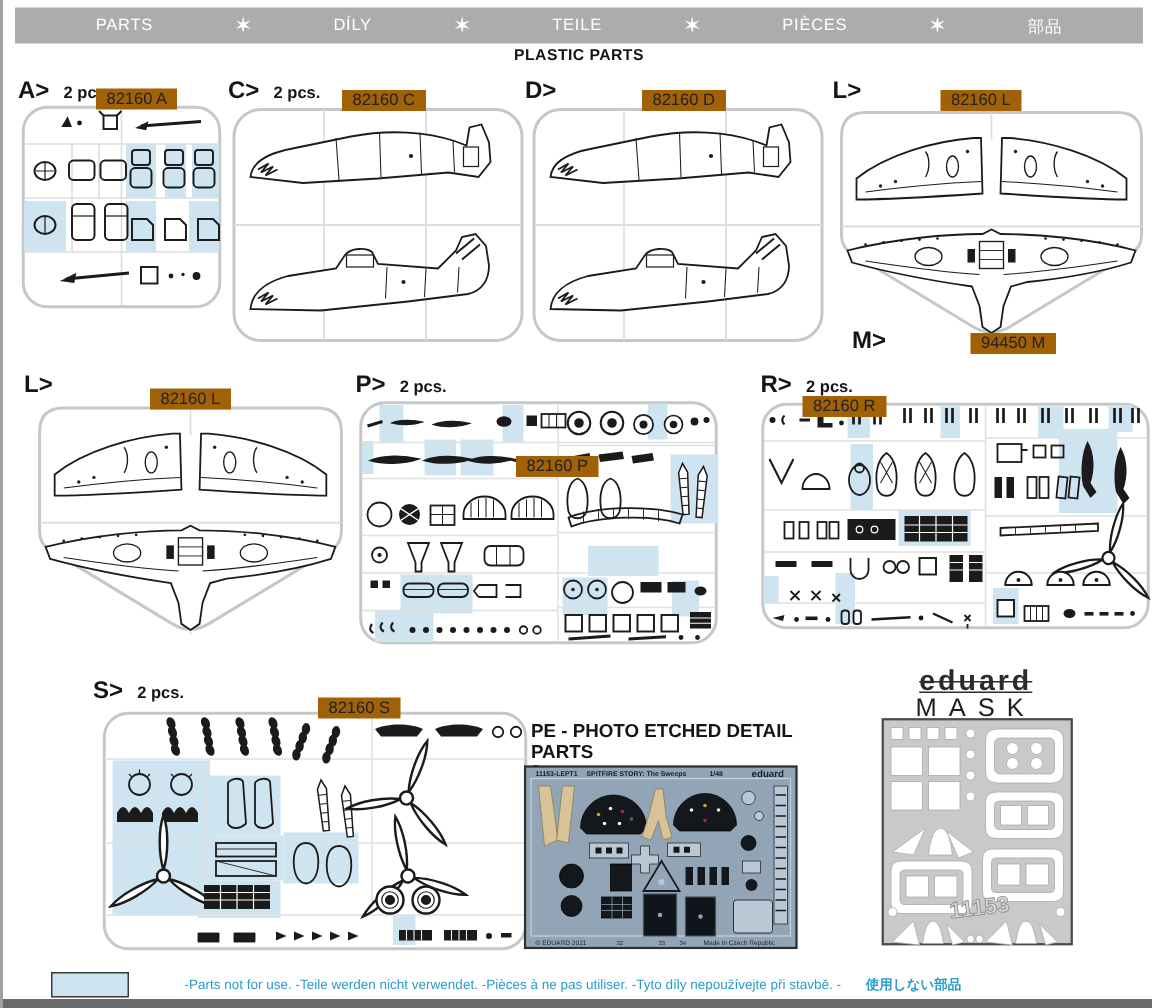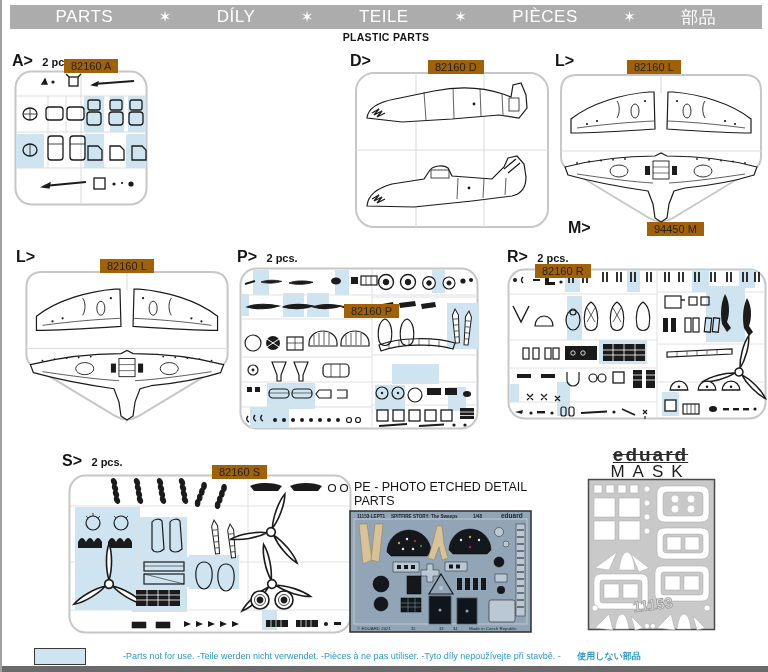--- a/index.html
+++ b/index.html
@@ -1,30 +1,30 @@
 <!DOCTYPE html>
 <html><head>
 <meta charset="utf-8">
 <style>
   html,body{margin:0;padding:0;background:#ffffff;font-family:"Liberation Sans",sans-serif;}
   #page{position:relative;width:768px;height:672px;background:#fff;overflow:hidden;border-left:2px solid #a0a0a0;}
   .hbar{position:absolute;left:8px;top:5px;width:752px;height:24px;background:#acacac;
         display:flex;align-items:center;justify-content:space-evenly;color:#fff;}
-  .hterm{font-size:17px;letter-spacing:.5px;}
+  .hterm{font-size:11px;letter-spacing:.5px;}
   .hstar{font-size:15px;}
   .ptitle{position:absolute;left:0;top:31px;width:100%;text-align:center;
           font-size:10.5px;font-weight:bold;color:#151515;letter-spacing:.3px;}
   .card{position:absolute;}
   .ltr{font-size:16px;font-weight:bold;color:#151515;line-height:16px;}
   .qty{font-size:11px;font-weight:bold;color:#151515;margin-left:5px;}
   .tag{position:absolute;background:#a16207;color:#222;font-size:11px;
        padding:0 7px;height:14px;line-height:14px;white-space:nowrap;z-index:2;}
   svg.draw{position:absolute;z-index:1;}
   .mlabel{position:absolute;z-index:3;}
-  .pe-title{font-size:12.5px;font-weight:normal;color:#151515;}
+  .pe-title{font-size:12.5px;font-weight:bold;color:#151515;}
   .pe-qty{font-size:11.5px;font-weight:bold;color:#151515;margin-top:1px;}
   .mask-logo{position:absolute;left:585px;top:446px;width:127px;text-align:center;z-index:2;}
   .mask-brand{font-size:19px;font-weight:bold;color:#2b2b2b;letter-spacing:2px;
               text-decoration:underline line-through;line-height:18px;}
   .mask-word{font-size:17px;font-weight:normal;color:#1d1d1d;letter-spacing:8px;line-height:16px;}
   .swatch{position:absolute;left:32px;top:648px;width:50px;height:15px;
           background:#cfe4f1;border:1px solid #3a3a3a;}
   .footer-note{position:absolute;left:90px;top:650px;font-size:9px;color:#2e9bc8;white-space:nowrap;margin-left:31px;}
   .footer-note .jp{margin-left:14px;font-weight:bold;}
   .bottombar{position:absolute;left:0;top:666px;width:768px;height:6px;background:#6a6a6a;}
@@ -189,20 +189,28 @@
         <path d="M30,116 L72,112" stroke-width="2"></path>
           <path d="M28,117 l8,-4 l-1,5 z" fill="#1b1b1b"></path>
         <rect x="80" y="108" width="11" height="11"></rect>
         <circle cx="100" cy="114" r="1.6" fill="#1b1b1b" stroke="none"></circle>
         <circle cx="108" cy="113" r="1.1" fill="#1b1b1b" stroke="none"></circle>
         <circle cx="117" cy="114" r="2.6" fill="#1b1b1b" stroke="none"></circle>
       </g>
     </svg>
   </div>
 
+  <div class="card" style="left:150px;top:52px;width:200px;height:180px;">
+    <span class="ltr">C&gt;</span>
+    <span class="qty">2 pcs.</span>
+    <span class="tag" style="left:76px;top:8px;">82160 C</span>
+    <svg class="draw" style="left:2px;top:19px;" width="196" height="158" viewBox="0 0 196 158">
+        <use href="#fusepair"></use>
+      </svg>
+  </div>
 
   <div class="card" style="left:348px;top:52px;width:200px;height:180px;">
     <span class="ltr">D&gt;</span>
     <span class="qty"></span>
     <span class="tag" style="left:78px;top:8px;">82160 D</span>
     <svg class="draw" style="left:4px;top:19px;" width="196" height="158" viewBox="0 0 196 158">
         <use href="#fusepair"></use>
       </svg>
   </div>
 

